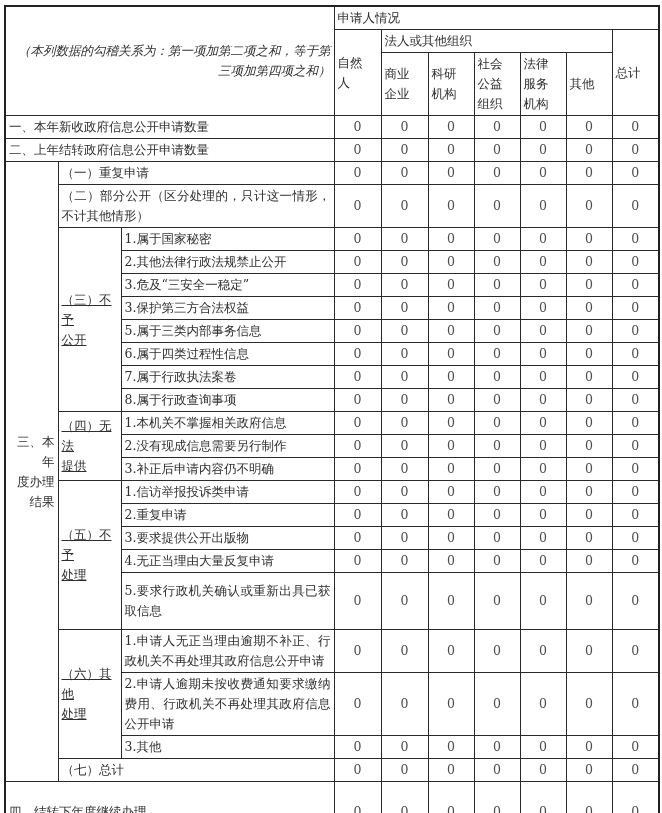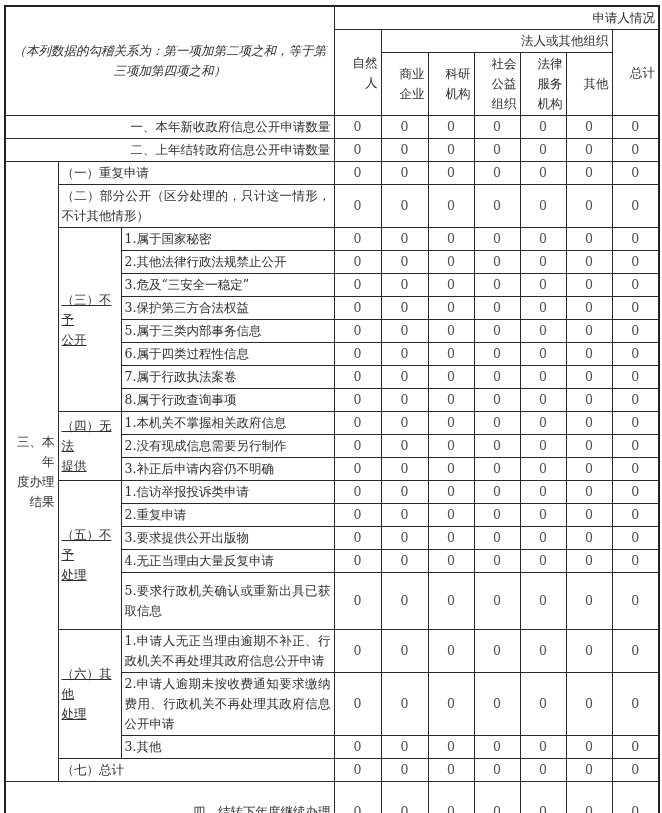--- a/index.html
+++ b/index.html
@@ -24,38 +24,38 @@
     vertical-align: middle;
     padding: 1px 3px;
     word-break: break-all;
     overflow: hidden;
   }
   
   tr.hr1 { height: 20px; }
   tr.hr2 { height: 22px; }
   tr.hr3 { height: 62px; }
   td.hcell {
-    text-align: right;
+    text-align: left;
     font-size: 13px;
     white-space: pre-line;
     line-height: 1.55;
     padding: 1px 2px;
   }
   td.note {
     font-style: italic;
     font-size: 12.5px;
     line-height: 2.0;
     padding: 2px 8px;
-    text-align: center;
+    text-align: right;
     vertical-align: middle;
   }
   
   tbody tr { height: 22px; }
   tbody tr:last-child { height: 61px; }
-  td.lab-full { text-align: right; padding-left: 4px; }
+  td.lab-full { text-align: left; padding-left: 4px; }
   td.lab-a {
     text-align: right;
     white-space: pre-line;
     padding: 2px 2px 2px 4px;
     line-height: 1.95;
     vertical-align: middle;
   }
   td.lab-b {
     text-align: left;
     white-space: pre-line;

